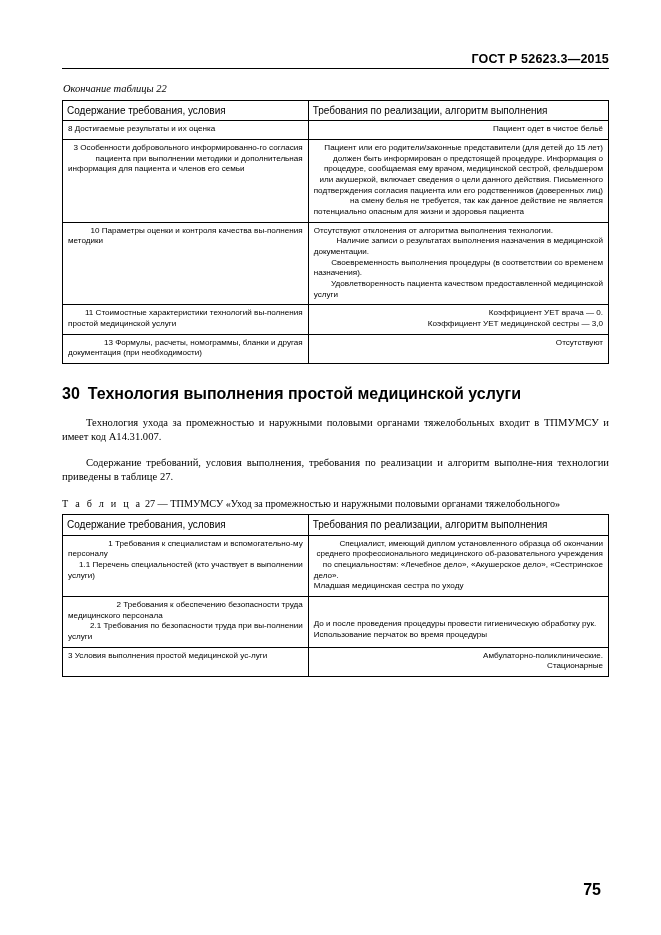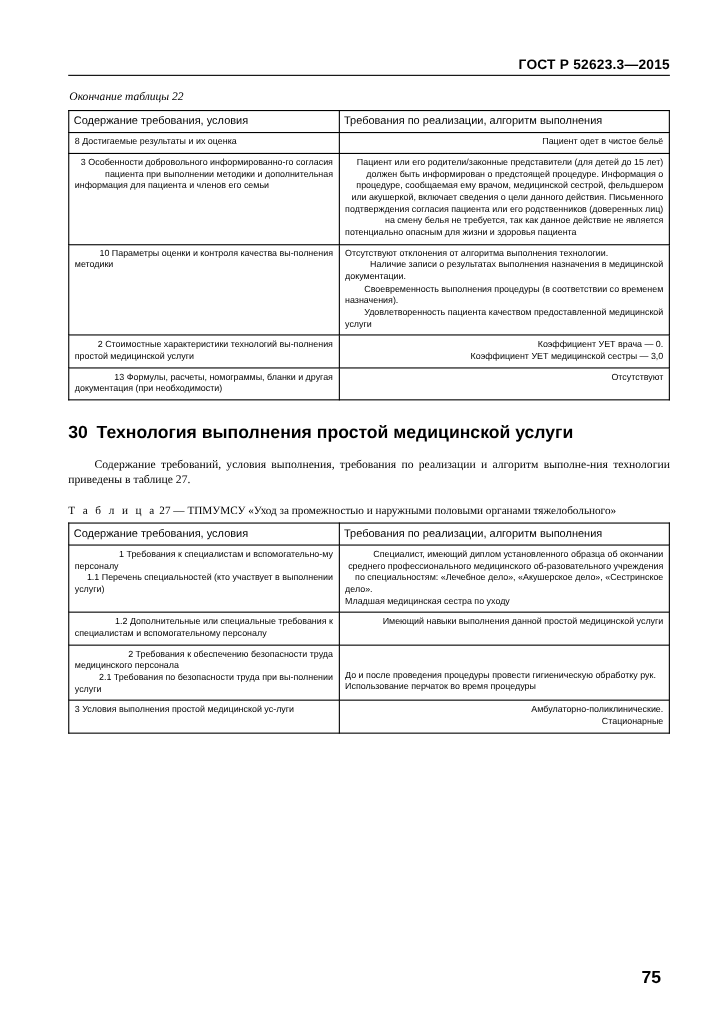--- a/index.html
+++ b/index.html
@@ -137,35 +137,36 @@
         <td class="cell-text just">Пациент или его родители/законные представители (для детей до 15 лет) должен быть информирован о предстоящей процедуре. Информация о процедуре, сообщаемая ему врачом,  медицинской сестрой, фельдшером или акушеркой, включает сведения о цели данного действия. Письменного подтверждения согласия пациента или его родственников (доверенных лиц) на смену белья не требуется, так как данное действие не является потенциально опасным для жизни и здоровья пациента</td>
       </tr>
       <tr>
         <td class="cell-text just">10 Параметры оценки и контроля качества вы-полнения методики</td>
         <td class="cell-text just" style="white-space:pre-line">Отсутствуют отклонения от алгоритма выполнения технологии.
 Наличие записи о результатах выполнения назначения в медицинской документации.
 Своевременность выполнения процедуры (в соответствии со временем назначения).
 Удовлетворенность пациента качеством предоставленной медицинской  услуги</td>
       </tr>
       <tr>
-        <td class="cell-text just">2 Стоимостные характеристики технологий вы-полнения простой медицинской услуги</td>
+        <td class="cell-text just">11 Стоимостные характеристики технологий вы-полнения простой медицинской услуги</td>
         <td class="cell-text" style="white-space:pre-line">Коэффициент УЕТ врача — 0.
 Коэффициент УЕТ медицинской сестры — 3,0</td>
       </tr>
       <tr>
         <td class="cell-text just">13 Формулы, расчеты, номограммы, бланки и другая документация (при необходимости)</td>
         <td class="cell-text">Отсутствуют</td>
       </tr>
     </tbody>
   </table>
 
   <div class="section-head">
     <span class="num">30</span><span>Технология выполнения простой медицинской услуги</span>
   </div>
 
+  <p class="body-par">Технология ухода за промежностью и наружными половыми органами тяжелобольных входит в ТПМУМСУ и имеет код A14.31.007.</p>
   <p class="body-par">Содержание требований, условия выполнения, требования по реализации и алгоритм выполне-ния технологии приведены в таблице 27.</p>
 
   <div class="table-caption">
     <span class="sp">Т а б л и ц а</span>
     <span>27 — ТПМУМСУ «Уход за промежностью и наружными половыми органами тяжелобольного»</span>
   </div>
 
   <table class="doc">
     <colgroup>
         <col class="col-a">
@@ -178,24 +179,20 @@
       </tr>
     </thead>
     <tbody>
       <tr>
         <td class="cell-text just" style="white-space:pre-line">1 Требования к специалистам и вспомогательно-му персоналу
 1.1  Перечень специальностей (кто участвует в выполнении услуги)</td>
         <td class="cell-text just" style="white-space:pre-line">Специалист, имеющий диплом установленного образца об окончании среднего профессионального медицинского об-разовательного учреждения по специальностям: «Лечебное дело», «Акушерское дело», «Сестринское дело».
 Младшая медицинская сестра по уходу</td>
       </tr>
       <tr>
-        <td class="cell-text just">1.2 Дополнительные или специальные требования к специалистам и вспомогательному персоналу</td>
-        <td class="cell-text">Имеющий навыки выполнения данной простой медицинской услуги</td>
-      </tr>
-      <tr>
         <td class="cell-text just" style="white-space:pre-line">2 Требования к обеспечению безопасности труда медицинского персонала
 2.1 Требования по безопасности труда при вы-полнении услуги</td>
         <td class="cell-text just" style="white-space:pre-line; padding-top:22px">До и после проведения процедуры провести гигиеническую обработку рук.
 Использование перчаток во время процедуры</td>
       </tr>
       <tr>
         <td class="cell-text just">3 Условия выполнения простой медицинской ус-луги</td>
         <td class="cell-text" style="white-space:pre-line">Амбулаторно-поликлинические.
 Стационарные</td>
       </tr>

